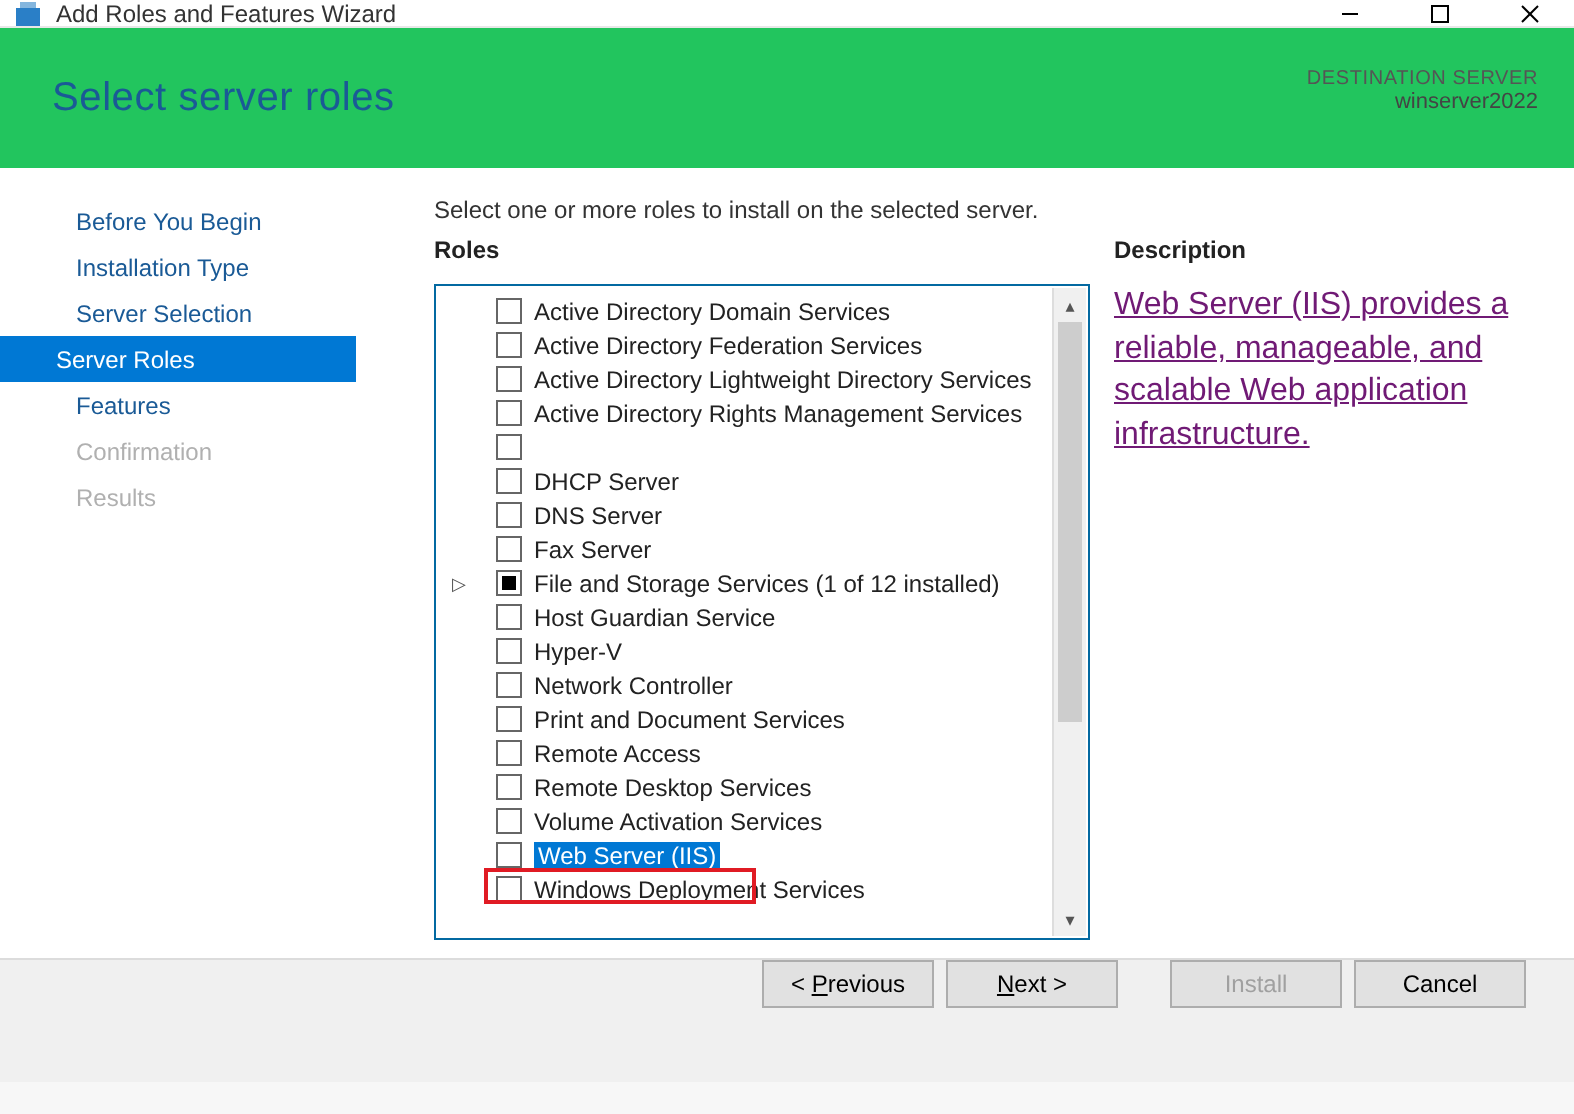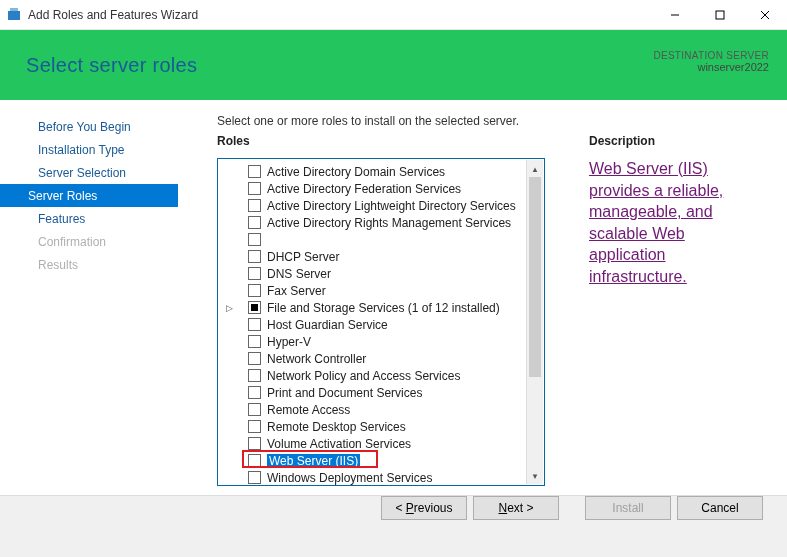--- a/index.html
+++ b/index.html
@@ -1,34 +1,34 @@
 <!DOCTYPE html>
 <html><head>
 <meta charset="utf-8">
 <style>
 * { box-sizing: border-box; margin: 0; padding: 0; font-family: "Segoe UI", Tahoma, sans-serif; }
 body { width: 787px; height: 557px; background: #f7f7f7; overflow: hidden; }
-.titlebar { height: 30px; background: #fff; border-bottom: 1px solid #e8e8e8; display: flex; align-items: center; padding-left: 6px; }
+.titlebar { height: 14px; background: #fff; border-bottom: 1px solid #e8e8e8; display: flex; align-items: flex-start; padding-left: 6px; }
 .titlebar .app-icon { width: 16px; height: 16px; margin-right: 6px; }
 .titlebar .title-text { font-size: 12px; color: #333; flex: 1; }
 .window-controls { display: flex; height: 100%; }
 .win-ctrl { width: 45px; display: flex; align-items: center; justify-content: center; font-size: 11px; color: #333; }
 .header-band { height: 70px; background: #22c55e; display: flex; align-items: center; padding: 0 26px; position: relative; }
 .page-title { font-size: 20px; font-weight: 300; color: #1a5a96; letter-spacing: 0.3px; }
 .dest { position: absolute; right: 18px; top: 20px; text-align: right; }
 .dest-label { font-size: 10px; color: #555; font-weight: 400; letter-spacing: 0.3px; }
 .dest-val { font-size: 11px; color: #444; }
 .body-area { display: flex; height: 395px; background: #fff; }
 .sidebar { width: 195px; padding-top: 15px; padding-left: 10px; border-right: none; }
 .step { font-size: 12px; padding: 5px 10px 5px 28px; color: #1a5a96; cursor: default; height: 23px; display: flex; align-items: center; }
 .step.selected { background: #0078d4; color: #fff; padding-left: 28px; position: relative; margin-left: -10px; width: 178px; }
 .step.disabled { color: #b0b0b0; }
 .content { flex: 1; padding: 14px 22px 0 22px; position: relative; }
 .content .instruction { font-size: 12px; color: #333; margin-bottom: 6px; }
-.roles-desc-wrap { display: flex; gap: 44px; }
+.roles-desc-wrap { display: flex; gap: 12px; }
 .roles-col { width: 328px; }
 .desc-col { flex: 1; padding-right: 8px; }
 .col-title { font-size: 12px; font-weight: 600; color: #222; margin-bottom: 10px; }
 .treebox { border: 1px solid #0369a1; height: 328px; position: relative; background: #fff; overflow: hidden; }
 .tree-inner { padding: 4px 0; }
 .role-row { display: flex; align-items: center; height: 17px; font-size: 12px; color: #222; padding-left: 30px; position: relative; }
 .expander { position: absolute; left: 8px; font-size: 9px; color: #555; }
 .cb { width: 13px; height: 13px; border: 1px solid #666; margin-right: 6px; background: #fff; flex-shrink: 0; position: relative; }
 .cb.filled::after { content:""; position:absolute; left:2px; top:2px; right:2px; bottom:2px; background:#000; }
 .role-label { white-space: nowrap; }
@@ -145,24 +145,20 @@
               <div class="role-row">
                 <span class="cb"></span>
                 <span class="role-label">Hyper-V</span>
               </div>
               <div class="role-row">
                 <span class="cb"></span>
                 <span class="role-label">Network Controller</span>
               </div>
               <div class="role-row">
                 <span class="cb"></span>
-                <span class="role-label">Network Policy and Access Services</span>
-              </div>
-              <div class="role-row">
-                <span class="cb"></span>
                 <span class="role-label">Print and Document Services</span>
               </div>
               <div class="role-row">
                 <span class="cb"></span>
                 <span class="role-label">Remote Access</span>
               </div>
               <div class="role-row">
                 <span class="cb"></span>
                 <span class="role-label">Remote Desktop Services</span>
               </div>

